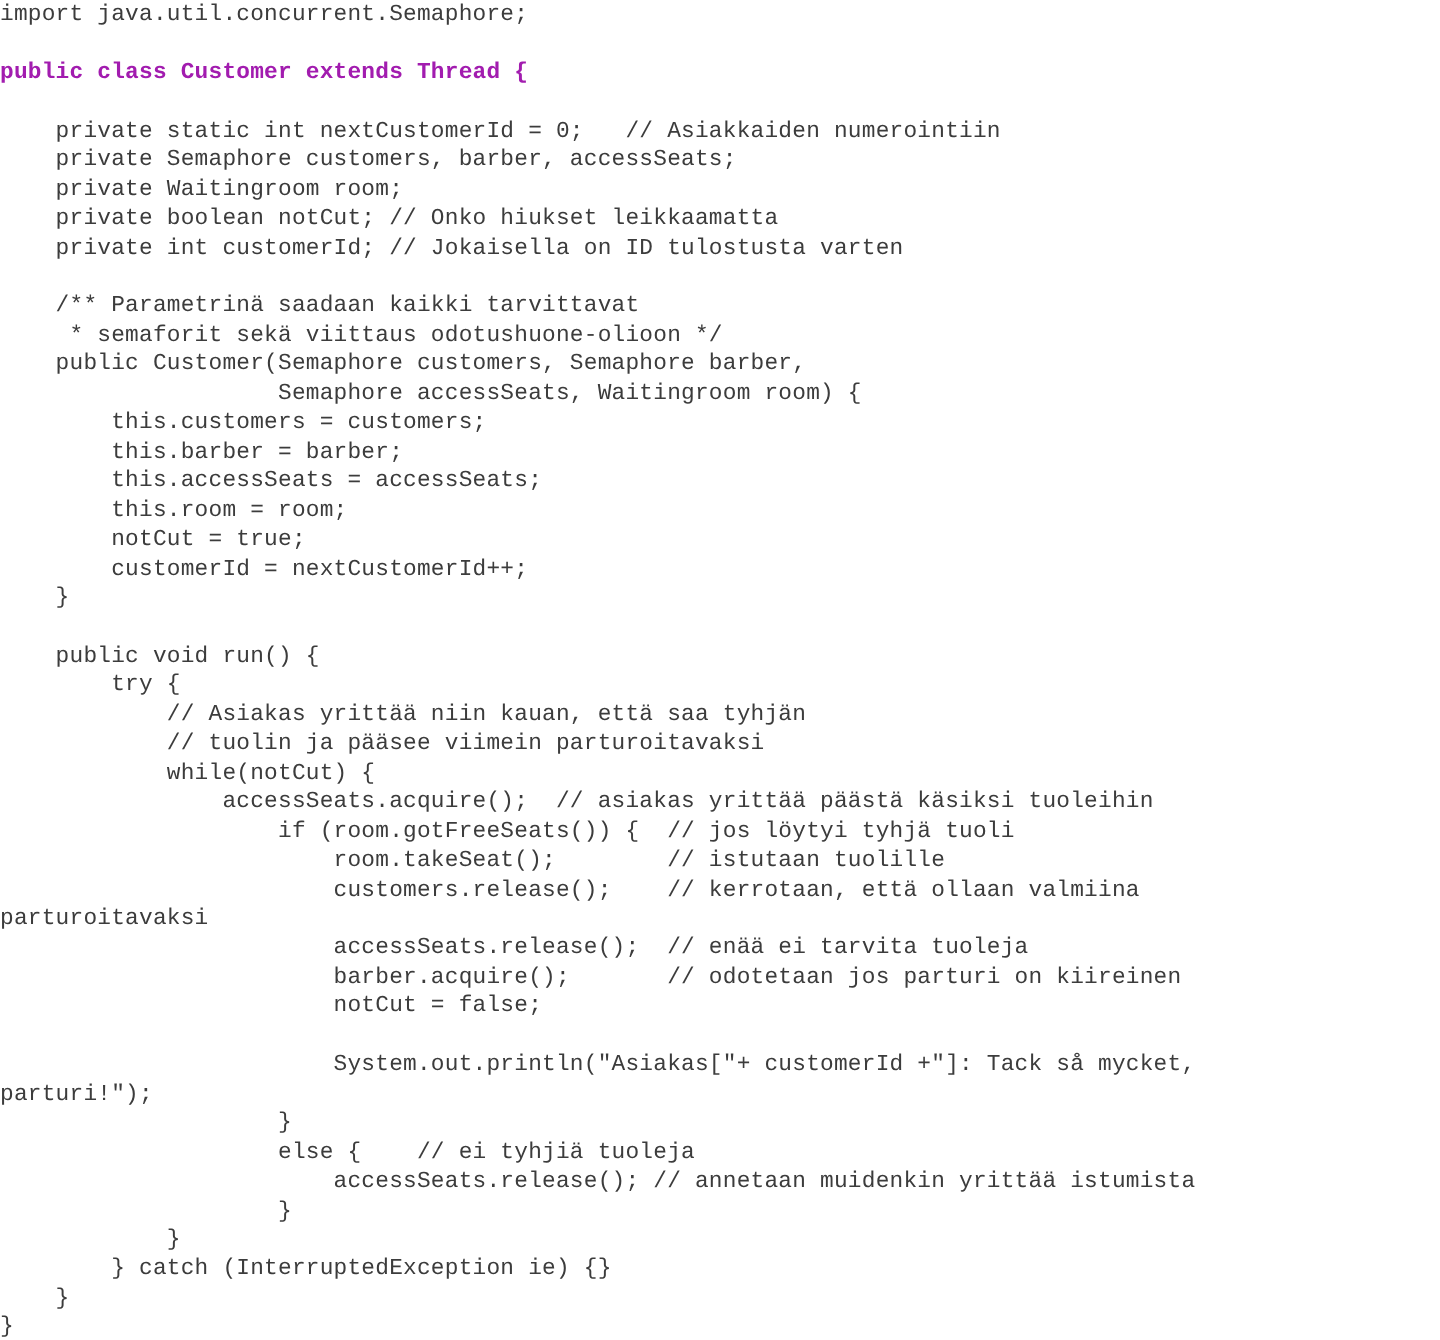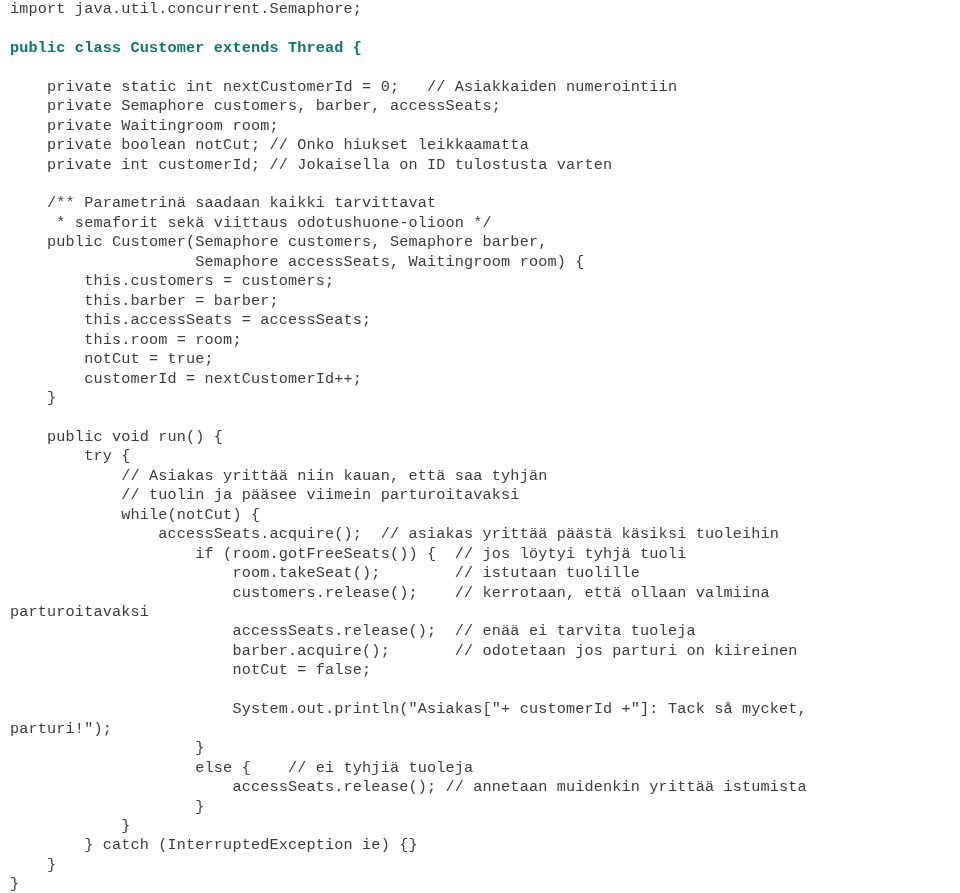--- a/index.html
+++ b/index.html
@@ -12,21 +12,21 @@
     width: 960px;
     height: 893px;
     overflow: hidden;
     font-family: "Liberation Mono", "DejaVu Sans Mono", monospace;
   }
   #code-listing {
     position: relative;
     width: 960px;
     height: 893px;
     box-sizing: border-box;
-    padding: 0px 0 0 10px;
+    padding: 0px 0 0 0;
     background: #ffffff;
   }
   pre.code-block {
     margin: 0;
     padding: 0;
     font-family: "Liberation Mono", "DejaVu Sans Mono", monospace;
     font-size: 15.2px;
     line-height: 19.45px;
     color: #3c3c3c;
     white-space: pre;
@@ -36,21 +36,21 @@
   pre.code-block .ln {
     display: block;
     min-height: 19.45px;
   }
   pre.code-block .ln.blank {
     display: block;
     height: 19.45px;
   }
   .kw-bold {
     font-weight: bold;
-    color: #0f766e;
+    color: #a21caf;
   }
 </style>
 </head>
 <body>
 
 <div id="code-listing">
   <pre class="code-block" id="code-block"><span class="ln">import java.util.concurrent.Semaphore;</span><span class="ln blank">&nbsp;</span><span class="ln kw-bold">public class Customer extends Thread {</span><span class="ln blank">&nbsp;</span><span class="ln">    private static int nextCustomerId = 0;   // Asiakkaiden numerointiin</span><span class="ln">    private Semaphore customers, barber, accessSeats;</span><span class="ln">    private Waitingroom room;</span><span class="ln">    private boolean notCut; // Onko hiukset leikkaamatta</span><span class="ln">    private int customerId; // Jokaisella on ID tulostusta varten</span><span class="ln blank">&nbsp;</span><span class="ln">    /** Parametrinä saadaan kaikki tarvittavat</span><span class="ln">     * semaforit sekä viittaus odotushuone-olioon */</span><span class="ln">    public Customer(Semaphore customers, Semaphore barber,</span><span class="ln">                    Semaphore accessSeats, Waitingroom room) {</span><span class="ln">        this.customers = customers;</span><span class="ln">        this.barber = barber;</span><span class="ln">        this.accessSeats = accessSeats;</span><span class="ln">        this.room = room;</span><span class="ln">        notCut = true;</span><span class="ln">        customerId = nextCustomerId++;</span><span class="ln">    }</span><span class="ln blank">&nbsp;</span><span class="ln">    public void run() {</span><span class="ln">        try {</span><span class="ln">            // Asiakas yrittää niin kauan, että saa tyhjän</span><span class="ln">            // tuolin ja pääsee viimein parturoitavaksi</span><span class="ln">            while(notCut) {</span><span class="ln">                accessSeats.acquire();  // asiakas yrittää päästä käsiksi tuoleihin</span><span class="ln">                    if (room.gotFreeSeats()) {  // jos löytyi tyhjä tuoli</span><span class="ln">                        room.takeSeat();        // istutaan tuolille</span><span class="ln">                        customers.release();    // kerrotaan, että ollaan valmiina</span><span class="ln">parturoitavaksi</span><span class="ln">                        accessSeats.release();  // enää ei tarvita tuoleja</span><span class="ln">                        barber.acquire();       // odotetaan jos parturi on kiireinen</span><span class="ln">                        notCut = false;</span><span class="ln blank">&nbsp;</span><span class="ln">                        System.out.println("Asiakas["+ customerId +"]: Tack så mycket,</span><span class="ln">parturi!");</span><span class="ln">                    }</span><span class="ln">                    else {    // ei tyhjiä tuoleja</span><span class="ln">                        accessSeats.release(); // annetaan muidenkin yrittää istumista</span><span class="ln">                    }</span><span class="ln">            }</span><span class="ln">        } catch (InterruptedException ie) {}</span><span class="ln">    }</span><span class="ln">}</span></pre>
 </div>
 
 </body></html>

